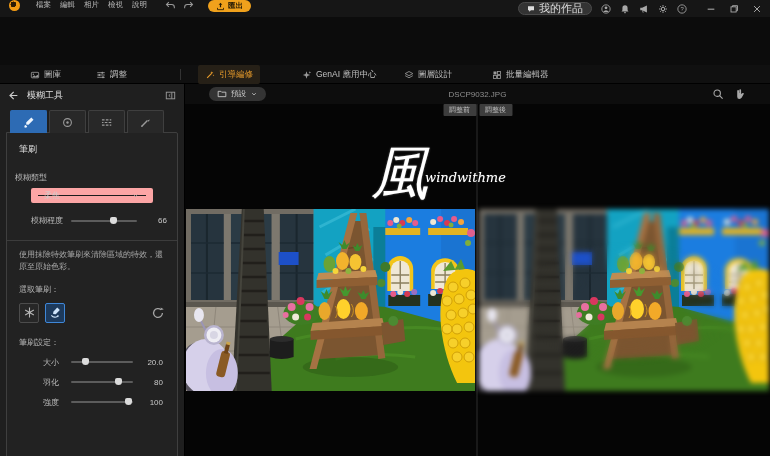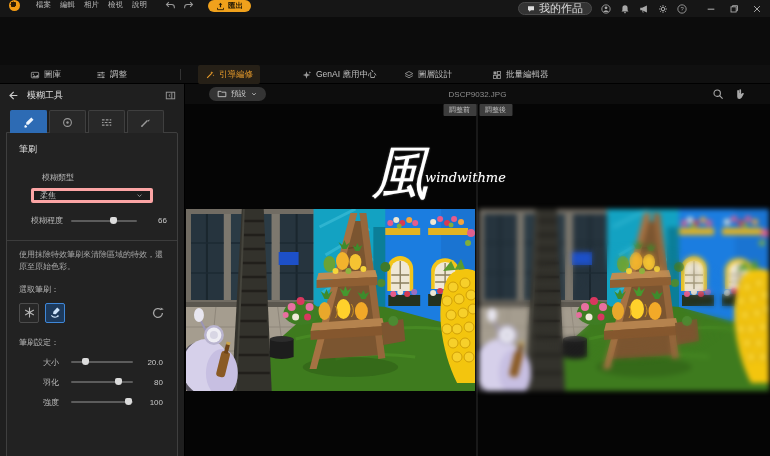--- a/index.html
+++ b/index.html
@@ -42,22 +42,22 @@
   .sb-head { height:22px; display:flex; align-items:center; gap:8px; padding:0 8px; }
   .sb-title { font-size:9px; color:#e0e0e0; }
   .sb-collapse { margin-left:auto; color:#9a9a9a; }
   .tabs { display:flex; gap:2px; margin:4px 0 0 10px; position:relative; z-index:2; }
   .tab { width:37px; height:23px; background:#282828; border:1px solid #3f3f3f; border-bottom:none;
          border-radius:2px 2px 0 0; display:flex; align-items:center; justify-content:center; color:#9a9a9a; }
   .tab.sel { background:#2d6bb4; color:#eef5fd; border-color:#2d6bb4; }
   .panel { position:relative; margin:0 6px; top:-1px; height:337px; background:#222;
            border:1px solid #3f3f3f; border-radius:0 2px 2px 2px; font-size:8px; color:#b8b8b8; }
   .p-sec { margin:10px 12px 0; font-size:9px; color:#e2e2e2; }
-  .p-lbl { margin:16px 35px 0; }
-  .dropdown { margin:5px 24px 0; height:15px; background:#1c1c1c; border:3px solid #fca5a5; border-radius:2px;
+  .p-lbl { margin:16px 8px 0; }
+  .dropdown { margin:5px 24px 0; height:15px; background:#1c1c1c; border:7px solid #fca5a5; border-radius:2px;
               display:flex; align-items:center; padding:0 6px; color:#cfcfcf; }
   .dropdown .i { margin-left:auto; color:#9a9a9a; }
   .srow { display:flex; align-items:center; margin:12px 10px 0 24px; gap:8px; }
   .srow .slbl { flex:none; }
   .track { position:relative; flex:1; height:2px; background:#5c5c5c; border-radius:1px; }
   .thumb { position:absolute; top:-3px; width:7px; height:7px; background:#dcdcdc; border-radius:2px 2px 50% 50%;
            transform:translateX(-3px); }
   .sval { flex:none; width:22px; text-align:right; color:#c8c8c8; }
   .p-div { margin:14px 0 0; border-top:1px solid #3c3c3c; }
   .p-desc { margin:8px 12px 0; line-height:1.55; color:#aaa; }

